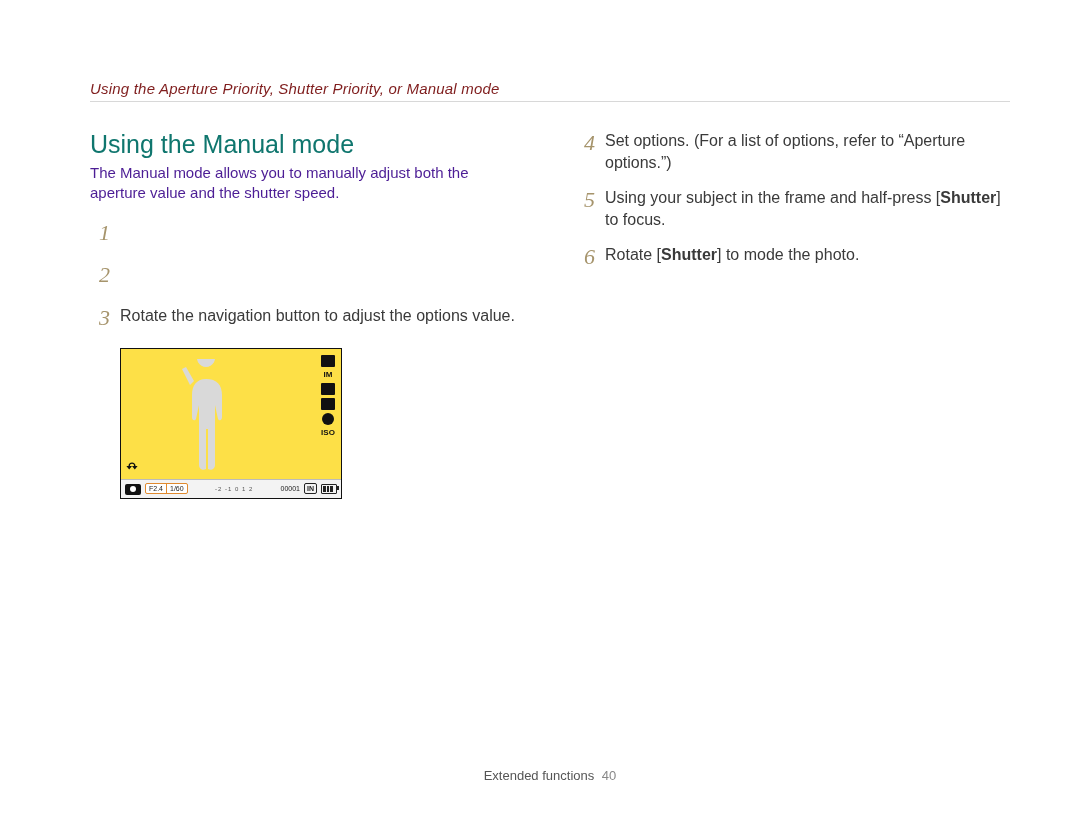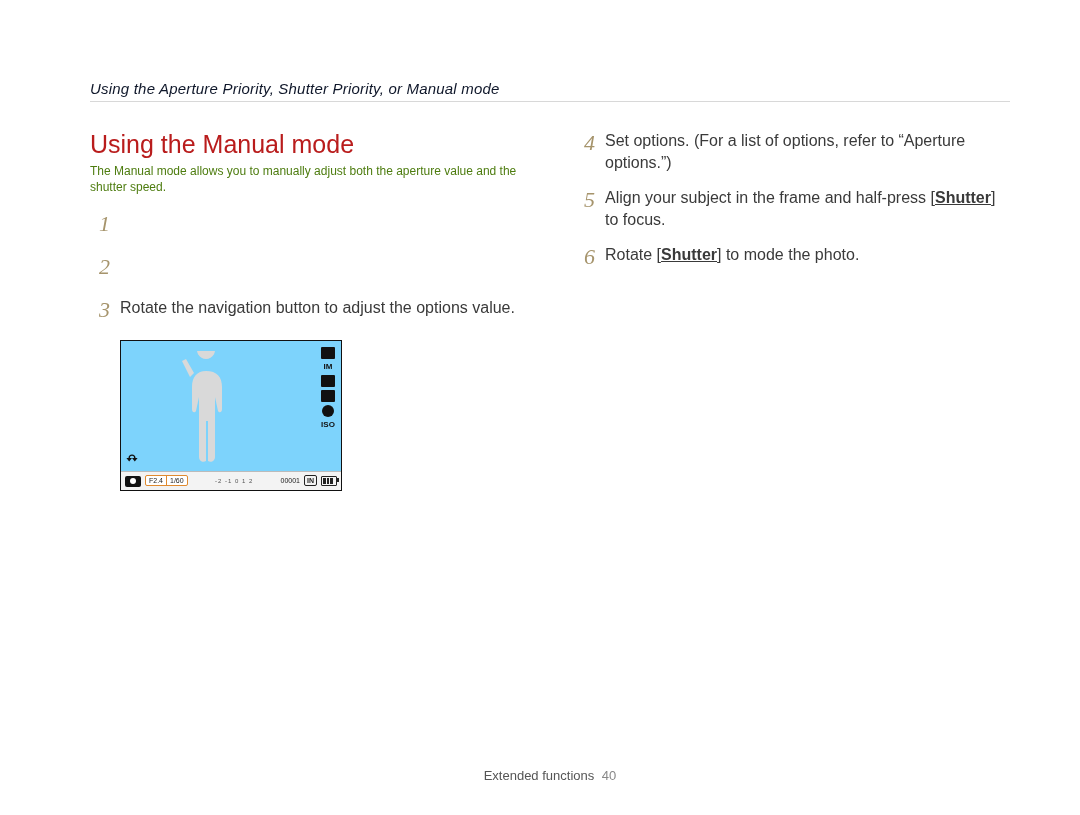--- a/index.html
+++ b/index.html
@@ -12,47 +12,47 @@
     color: #3a3a3a;
   }
   .page {
     position: relative;
     width: 1080px;
     height: 815px;
     box-sizing: border-box;
     padding: 80px 70px 0 90px;
   }
   .breadcrumb {
-    color: #0f172a;
+    color: #7f1d1d;
     font-style: italic;
     letter-spacing: 0.2px;
     font-size: 15px;
     border-bottom: 1px solid #d8d8d8;
     padding-bottom: 4px;
     margin-bottom: 28px;
   }
   .columns {
     display: flex;
     gap: 50px;
   }
   .col {
     flex: 1;
     min-width: 0;
   }
   .section-title {
-    color: #b91c1c;
+    color: #0f766e;
     font-size: 25px;
     font-weight: 400;
     margin: 0 0 4px 0;
   }
   .intro {
-    font-size: 12px;
+    font-size: 15px;
     line-height: 1.35;
     margin: 0 0 16px 0;
-    color: #4d7c0f;
+    color: #4c1d95;
   }
   .steps {
     list-style: none;
     padding: 0;
     margin: 0;
   }
   .steps li {
     display: flex;
     align-items: flex-start;
     gap: 10px;
@@ -67,35 +67,35 @@
     color: #a6946c;
     width: 20px;
     flex: 0 0 auto;
     text-align: right;
     position: relative;
     top: -2px;
   }
   .steptext {
     flex: 1;
   }
-  .steptext b { font-weight: bold; text-decoration: underline; }
+  .steptext b { font-weight: bold; }
   .mode-m {
     font-weight: bold;
     font-family: Georgia, "Times New Roman", serif;
     font-size: 18px;
   }
 
   
   .lcd {
     width: 220px;
     border: 1px solid #111;
     margin-top: 12px;
     margin-left: 30px;
     position: relative;
-    background: #7dd3fc;
+    background: #fde047;
   }
   .lcd-main {
     height: 130px;
     position: relative;
     overflow: hidden;
   }
   .silhouette {
     position: absolute;
     left: 55px;
     bottom: 0;
@@ -309,21 +309,21 @@
 
     <div class="col">
       <ol class="steps">
         <li>
           <span class="stepnum">4</span>
           <span class="steptext">Set options. (For a list of options, refer to “Aperture options.”)</span>
         </li>
         <li>
           <span class="stepnum">5</span>
           <span class="steptext">
-            <span>Align your subject in the frame and half-press [</span><b>Shutter</b><span>] to focus.</span>
+            <span>Using your subject in the frame and half-press [</span><b>Shutter</b><span>] to focus.</span>
           </span>
         </li>
         <li>
           <span class="stepnum">6</span>
           <span class="steptext">
             <span>Rotate [</span><b>Shutter</b><span>] to mode the photo.</span>
           </span>
         </li>
       </ol>
     </div>

